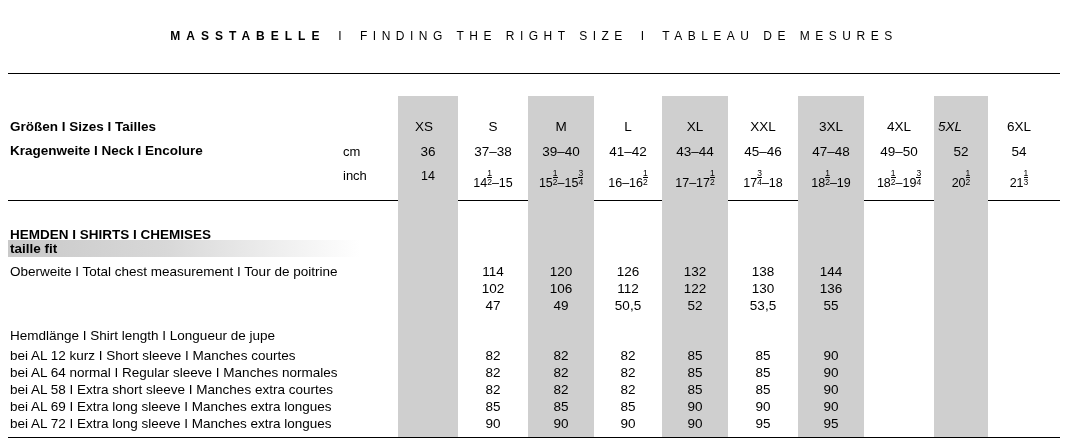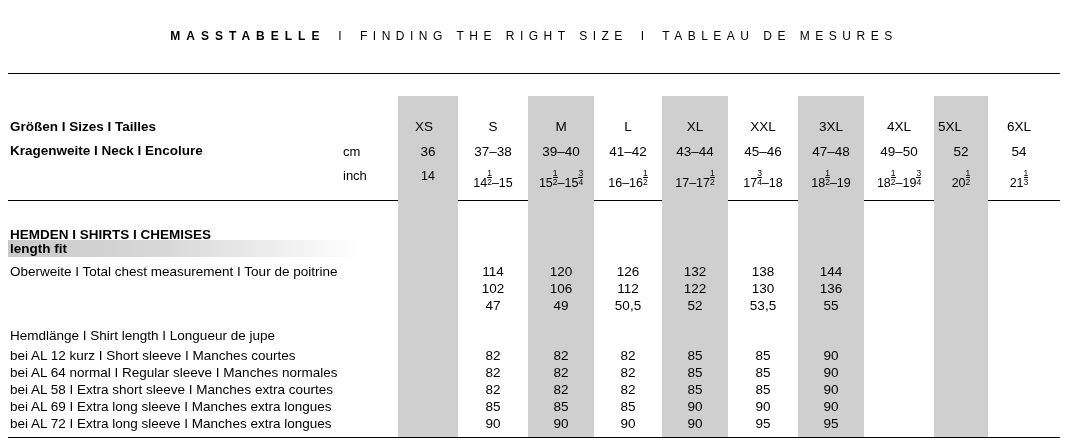--- a/index.html
+++ b/index.html
@@ -156,21 +156,21 @@
     <div class="cell unit" style="top:168px;">inch</div>
 
     <div class="cell c-num" style="left:398px; top:119px; width:52px;">XS</div>
     <div class="cell c-num" style="left:463px; top:119px; width:60px;">S</div>
     <div class="cell c-num" style="left:528px; top:119px; width:66px;">M</div>
     <div class="cell c-num" style="left:598px; top:119px; width:60px;">L</div>
     <div class="cell c-num" style="left:662px; top:119px; width:66px;">XL</div>
     <div class="cell c-num" style="left:732px; top:119px; width:62px;">XXL</div>
     <div class="cell c-num" style="left:798px; top:119px; width:66px;">3XL</div>
     <div class="cell c-num" style="left:868px; top:119px; width:62px;">4XL</div>
-    <div class="cell c-num" style="left:934px; top:119px; width:32px;">5XL</div>
+    <div class="cell c-num" style="left:934px; top:119px; width:32px;font-style:italic;">5XL</div>
     <div class="cell c-num" style="left:992px; top:119px; width:54px;">6XL</div>
 
     <div class="cell c-num" style="left:398px; top:144px; width:60px;">36</div>
     <div class="cell c-num" style="left:463px; top:144px; width:60px;">37–38</div>
     <div class="cell c-num" style="left:528px; top:144px; width:66px;">39–40</div>
     <div class="cell c-num" style="left:598px; top:144px; width:60px;">41–42</div>
     <div class="cell c-num" style="left:662px; top:144px; width:66px;">43–44</div>
     <div class="cell c-num" style="left:732px; top:144px; width:62px;">45–46</div>
     <div class="cell c-num" style="left:798px; top:144px; width:66px;">47–48</div>
     <div class="cell c-num" style="left:868px; top:144px; width:62px;">49–50</div>
@@ -206,21 +206,21 @@
     </div>
     <div class="cell c-num c-small" style="left:992px; top:169px; width:54px;">
       <span>21</span><span class="frac"><span class="n">1</span><span class="d">3</span></span>
     </div>
 
     <div class="cell lbl" style="top:227px;">
       <span class="bold">HEMDEN I SHIRTS I CHEMISES</span>
     </div>
 
     <div class="fitband"></div>
-    <div class="fitlabel">length fit</div>
+    <div class="fitlabel">taille fit</div>
 
     <div class="cell lbl" style="top:264px;">Oberweite I Total chest measurement I Tour de poitrine</div>
     <div class="cell c-num" style="left:463px; top:264px; width:60px;">114</div>
     <div class="cell c-num" style="left:528px; top:264px; width:66px;">120</div>
     <div class="cell c-num" style="left:598px; top:264px; width:60px;">126</div>
     <div class="cell c-num" style="left:662px; top:264px; width:66px;">132</div>
     <div class="cell c-num" style="left:732px; top:264px; width:62px;">138</div>
     <div class="cell c-num" style="left:798px; top:264px; width:66px;">144</div>
 
     <div class="cell c-num" style="left:463px; top:281px; width:60px;">102</div>

